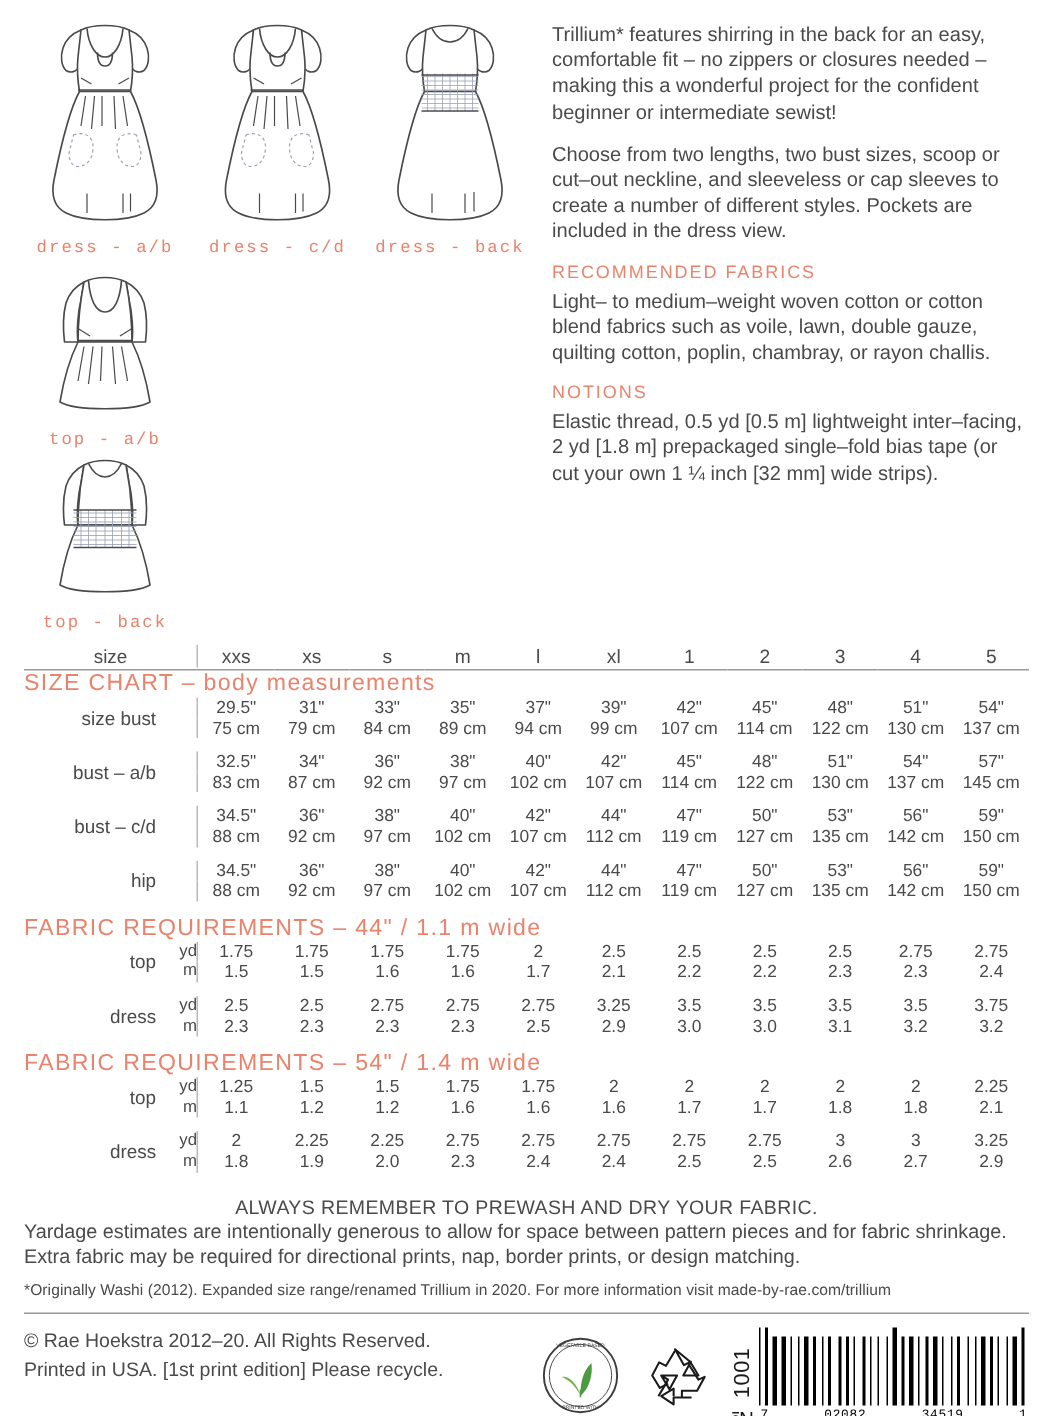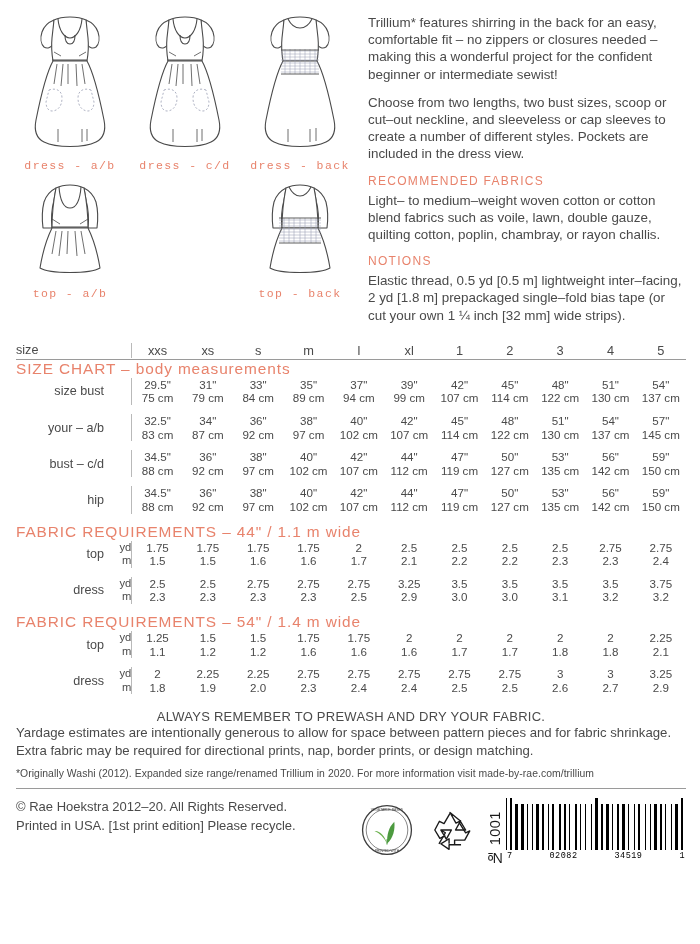--- a/index.html
+++ b/index.html
@@ -105,21 +105,21 @@
     border-right: 1px solid #b9b9b9;
     width: 26px;
     line-height: 13.6px;
   }
   .datacell {
     text-align: center;
     line-height: 13.6px;
     width: 48px;
   }
   .hdr-size {
-    text-align: left;
+    text-align: center;
     padding-right: 9px;
     font-size: 12.6px;
     border-right: 1px solid #b9b9b9;
   }
   .hdr-cell {
     text-align: center;
     font-size: 12.8px;
     color: #4a4a4a;
     padding-bottom: 5px;
   }
@@ -342,21 +342,21 @@
             <g fill="none" stroke="#4a4a4a" stroke-width="0.8">
               <path d="M40 121 L40 134"></path>
                 <path d="M62 121 L62 134"></path>
                 <path d="M68 120 L68 133"></path>
             </g>
           </svg>
           <div class="illus-label">dress - back</div>
         </div>
       </div>
 
-      <div class="illus-row" style="margin-top:6px;">
+      <div class="illus-row" style="margin-top:6px;flex-direction:column;">
 
         <div class="illus-cell">
           <svg width="104" height="108" viewBox="0 0 104 108">
             <g fill="#fff" stroke="#4a4a4a" stroke-width="1.1" stroke-linejoin="round">
               <path d="M38 10 C32 13 28 18 26 24 C24 32 24 42 25 50 L34 50 C33 42 34 30 36 22 Z"></path>
               <path d="M66 10 C72 13 76 18 78 24 C80 32 80 42 79 50 L70 50 C71 42 70 30 68 22 Z"></path>
               <path d="M38 10 C42 8 47 7 52 7 C57 7 62 8 66 10 C68 20 70 34 70 50 L34 50 C34 34 36 20 38 10 Z"></path>
               <path d="M34 50 L70 50 C74 58 79 72 82 90 C72 96 32 96 22 90 C25 72 30 58 34 50 Z"></path>
             </g>
             <path d="M41 9 C42 22 46 30 52 30 C58 30 62 22 63 9" fill="none" stroke="#4a4a4a" stroke-width="1.1"></path>
@@ -470,21 +470,21 @@
             <td class="datacell">107 cm</td>
             <td class="datacell">114 cm</td>
             <td class="datacell">122 cm</td>
             <td class="datacell">130 cm</td>
             <td class="datacell">137 cm</td>
           </tr>
           <tr class="spacer-row">
             <td colspan="13"></td>
           </tr>
           <tr class="grp-top">
-            <td class="rowlabel" rowspan="2">your – a/b</td>
+            <td class="rowlabel" rowspan="2">bust – a/b</td>
             <td class="unitcell"></td>
             <td class="datacell">32.5"</td>
             <td class="datacell">34"</td>
             <td class="datacell">36"</td>
             <td class="datacell">38"</td>
             <td class="datacell">40"</td>
             <td class="datacell">42"</td>
             <td class="datacell">45"</td>
             <td class="datacell">48"</td>
             <td class="datacell">51"</td>

